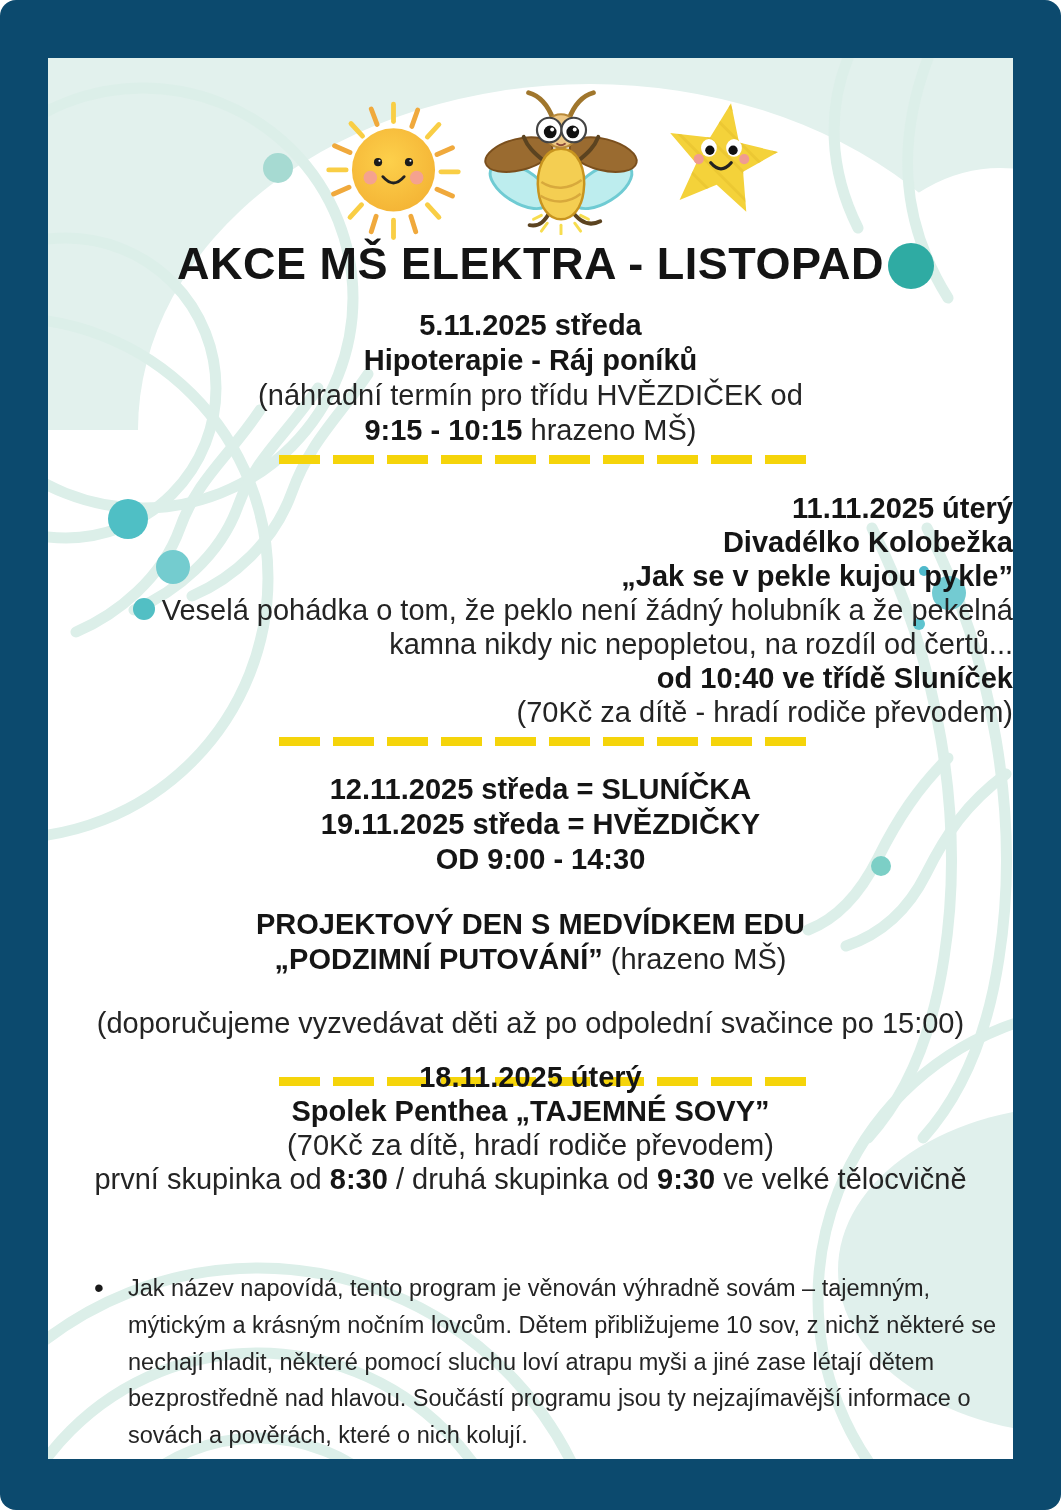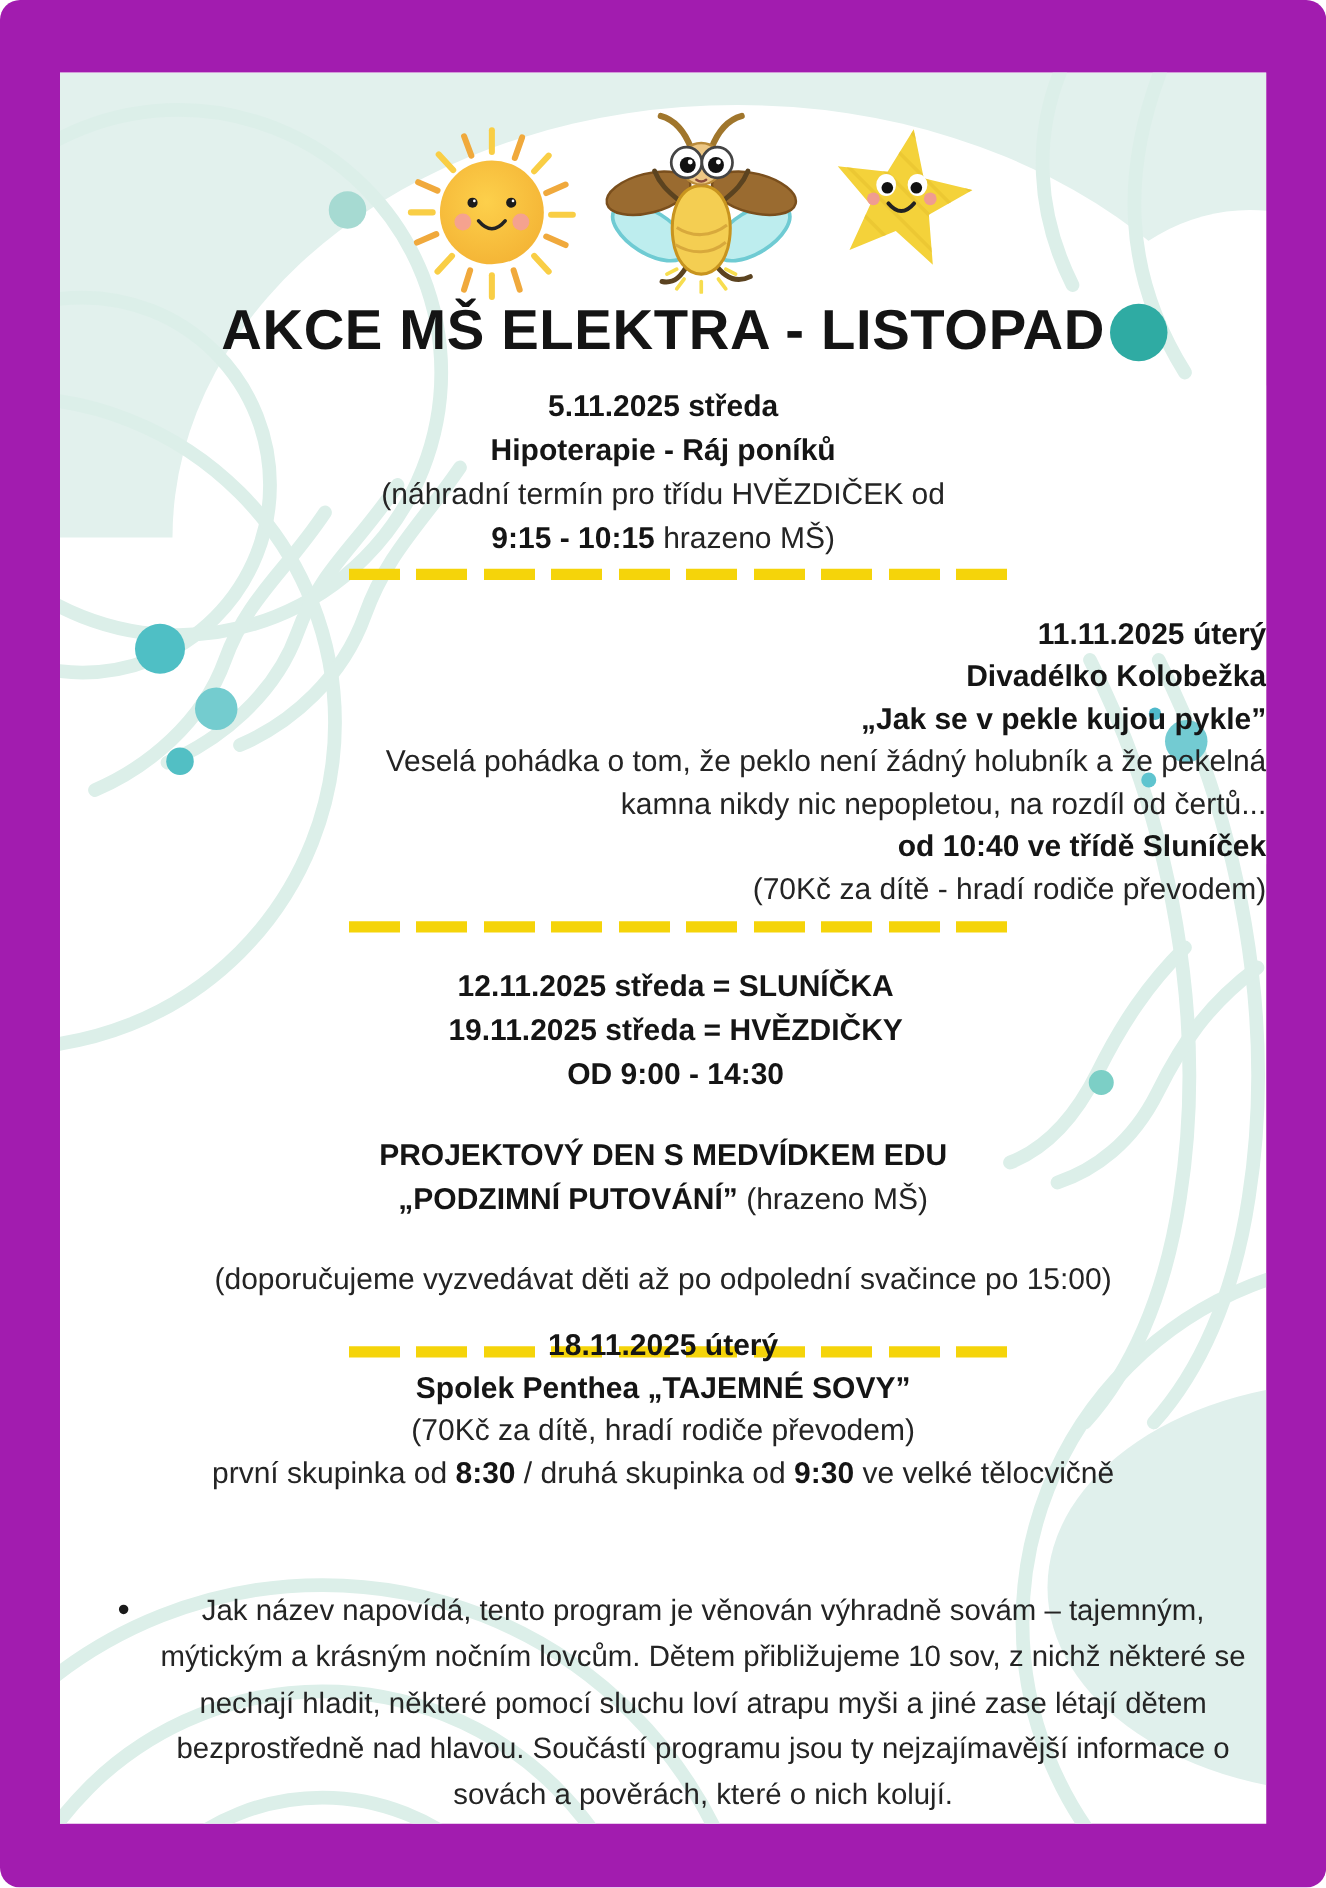--- a/index.html
+++ b/index.html
@@ -1,50 +1,50 @@
 <!DOCTYPE html>
 <html><head>
 <meta charset="utf-8">
 <style>
   html,body{margin:0;padding:0;background:#ffffff;}
   .page{position:relative;width:1061px;height:1510px;overflow:hidden;
         font-family:"Liberation Sans",sans-serif;color:#1d1d1d;}
-  .frame{position:absolute;inset:0;background:#a21caf;border-radius:16px;}
+  .frame{position:absolute;inset:0;background:#0c4a6e;border-radius:16px;}
   .inner{position:absolute;left:48px;top:58px;width:965px;height:1401px;
          background:#ffffff;overflow:hidden;}
   .bg-decor{position:absolute;left:0;top:0;}
   .content{position:absolute;left:0;top:0;width:100%;height:100%;padding-left:18px;box-sizing:border-box;}
 
   .illustrations{position:absolute;top:22px;left:0;right:0;
                  display:flex;justify-content:center;align-items:flex-start;gap:16px;padding-left:46px;}
   .page-title{position:absolute;top:176px;left:0;right:0;text-align:center;
               font-size:45px;font-weight:800;letter-spacing:.5px;color:#141414;line-height:60px;margin:0;}
 
   .block{position:absolute;left:0;right:0;text-align:center;}
-  .line{font-size:24px;line-height:35px;font-weight:400;color:#242424;}
+  .line{font-size:29px;line-height:35px;font-weight:400;color:#242424;}
   .lh34 .line{line-height:34px;}
   .b{font-weight:700;color:#151515;}
   .line.b{font-weight:700;color:#151515;}
 
   .s1{top:250px;}
   .div1{top:397px;}
   .s2{top:433px;text-align:right;}
   .div2{top:679px;}
   .s3a{top:714px;padding-left:20px;}
   .s3b{top:849px;}
   .s3c{top:948px;}
   .div3{top:1019px;}
   .s4{top:1002px;}
 
   .divider{position:absolute;left:calc(50% - 252px);width:540px;height:9px;
            background:repeating-linear-gradient(90deg,#F5D40A 0 41px,transparent 41px 54px);}
 
   .bullet-note{position:absolute;top:1212px;left:36px;right:16px;}
   .bullet-marker{position:absolute;left:10px;top:2px;font-size:28px;color:#1a1a1a;}
-  .bullet-text{margin:0 0 0 44px;text-align:center;font-size:23.5px;line-height:36.8px;color:#242424;}
+  .bullet-text{margin:0 0 0 44px;text-align:left;font-size:23.5px;line-height:36.8px;color:#242424;}
 </style>
 </head>
 <body>
 
 <div class="page">
   <div class="frame">
     <div class="inner">
 
       <svg class="bg-decor" width="965" height="1401" viewBox="0 0 965 1401">
 

